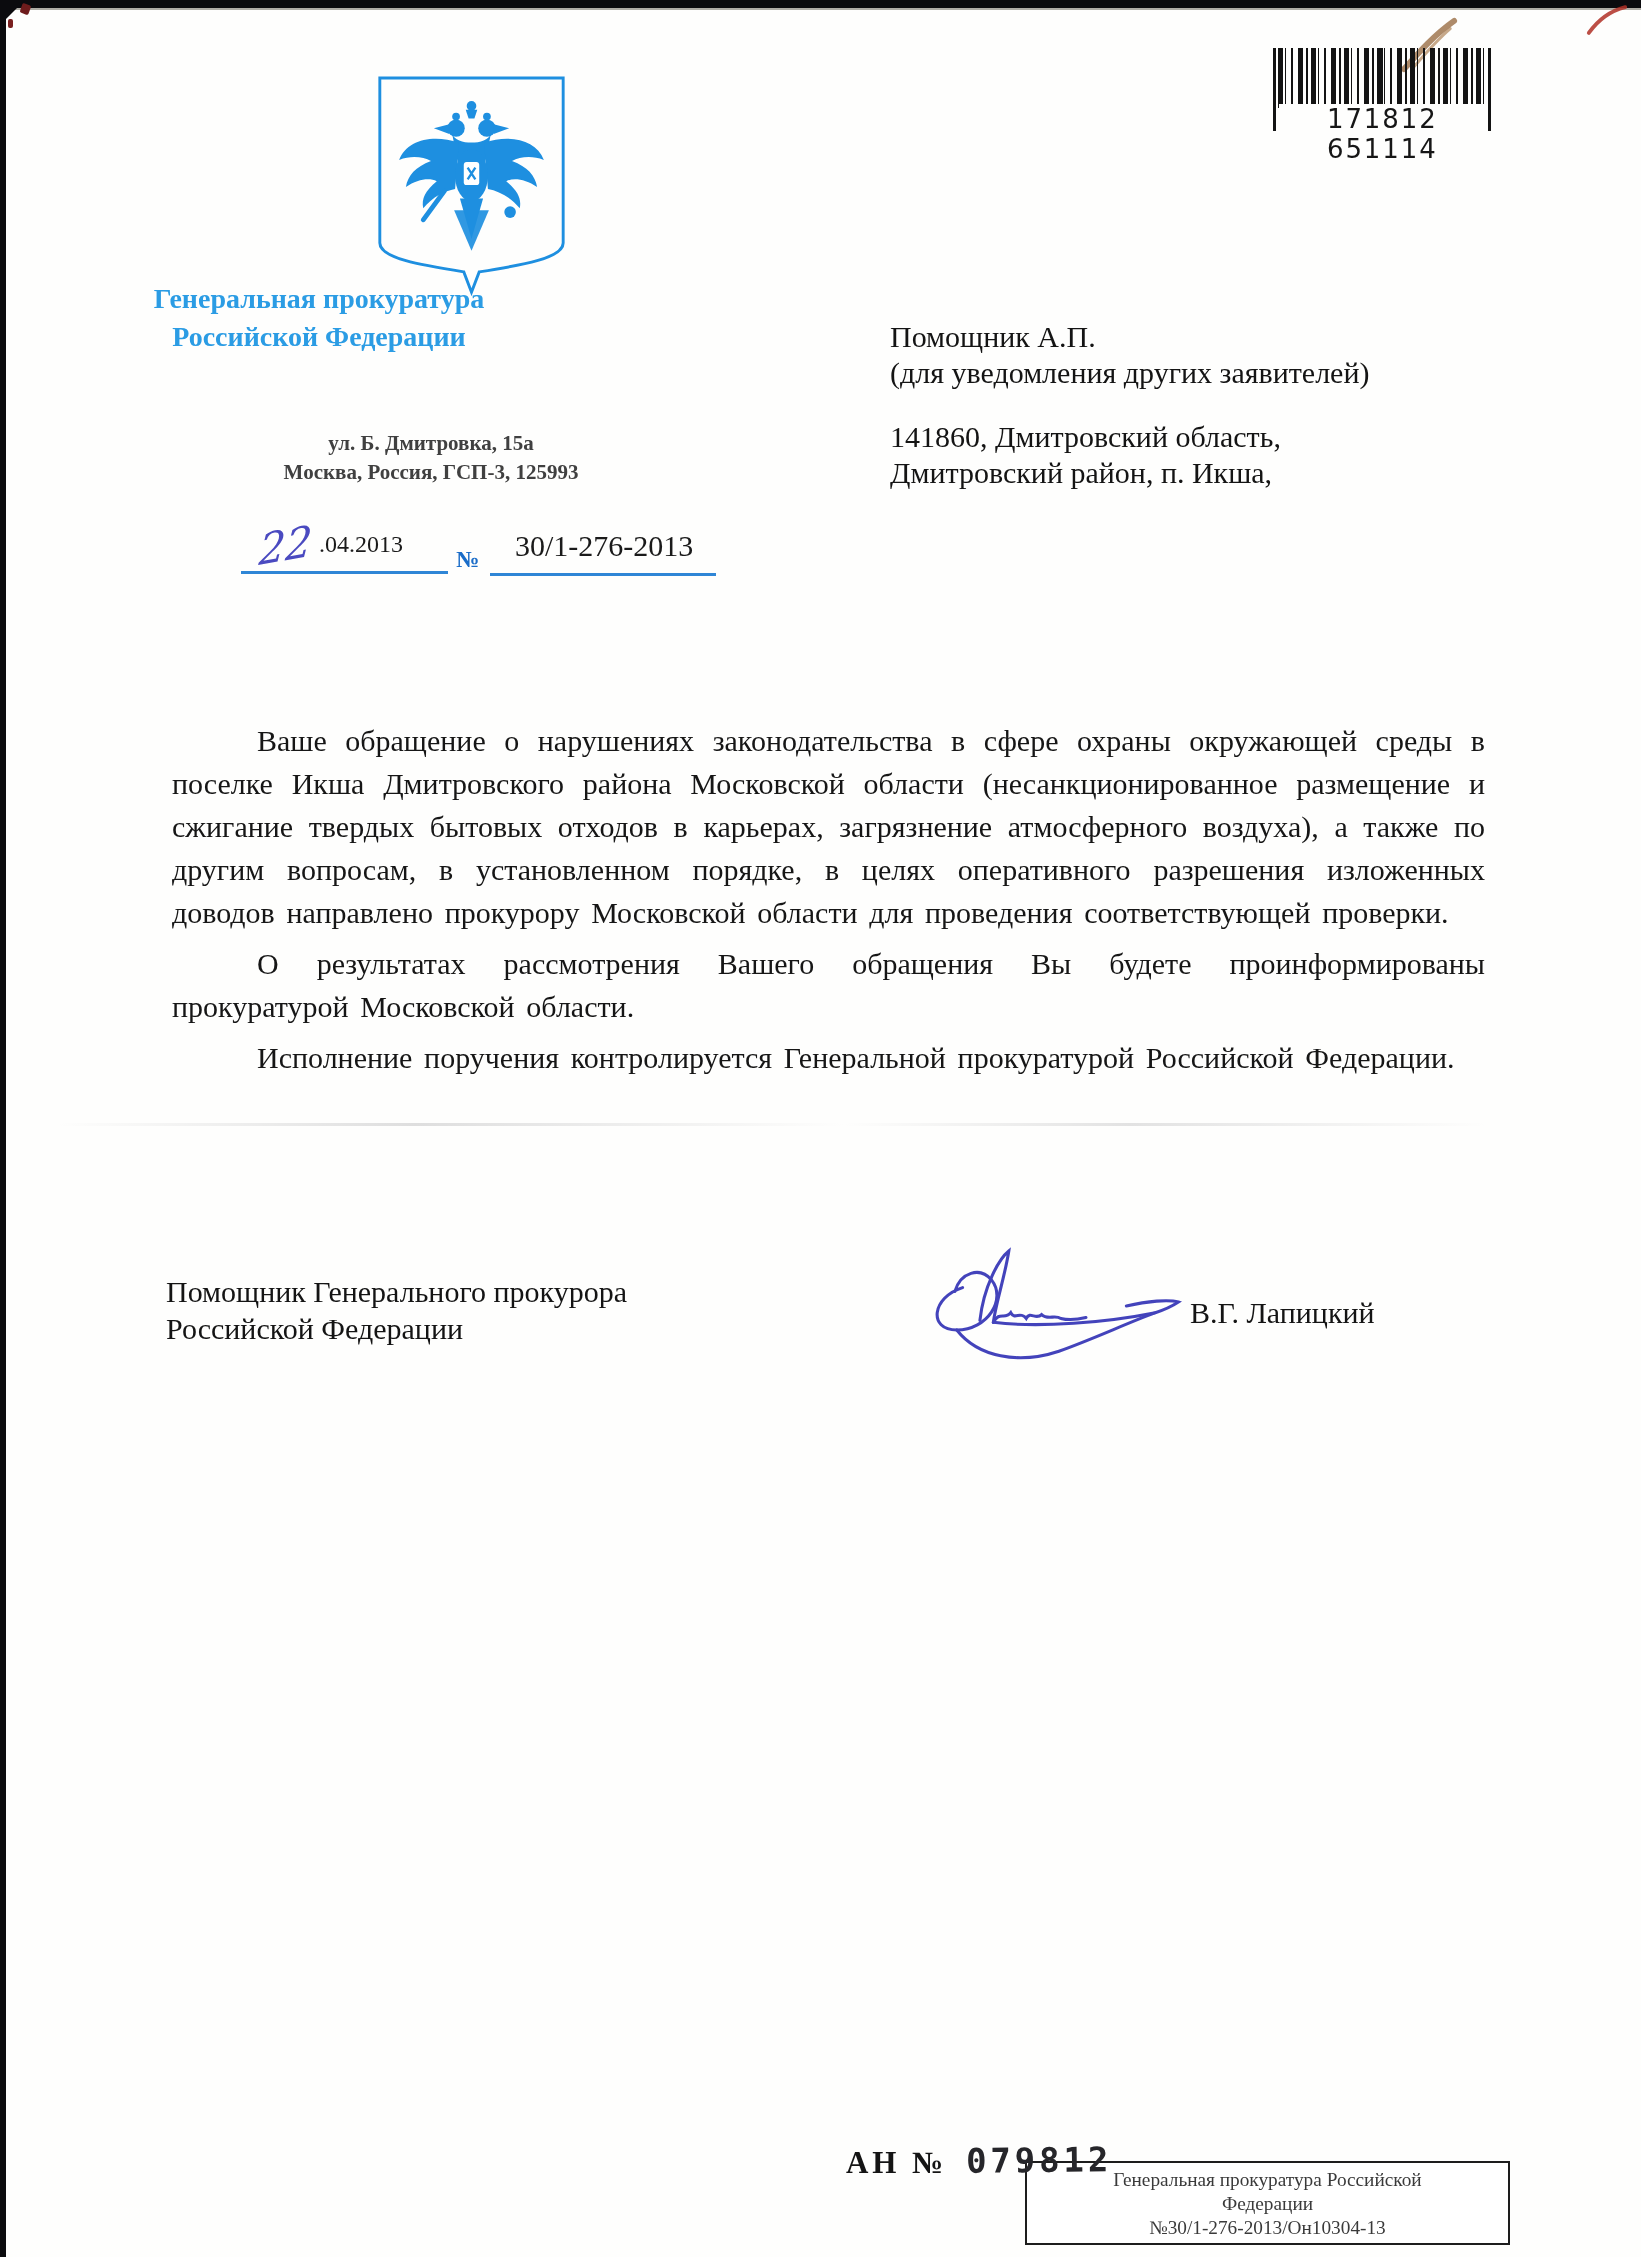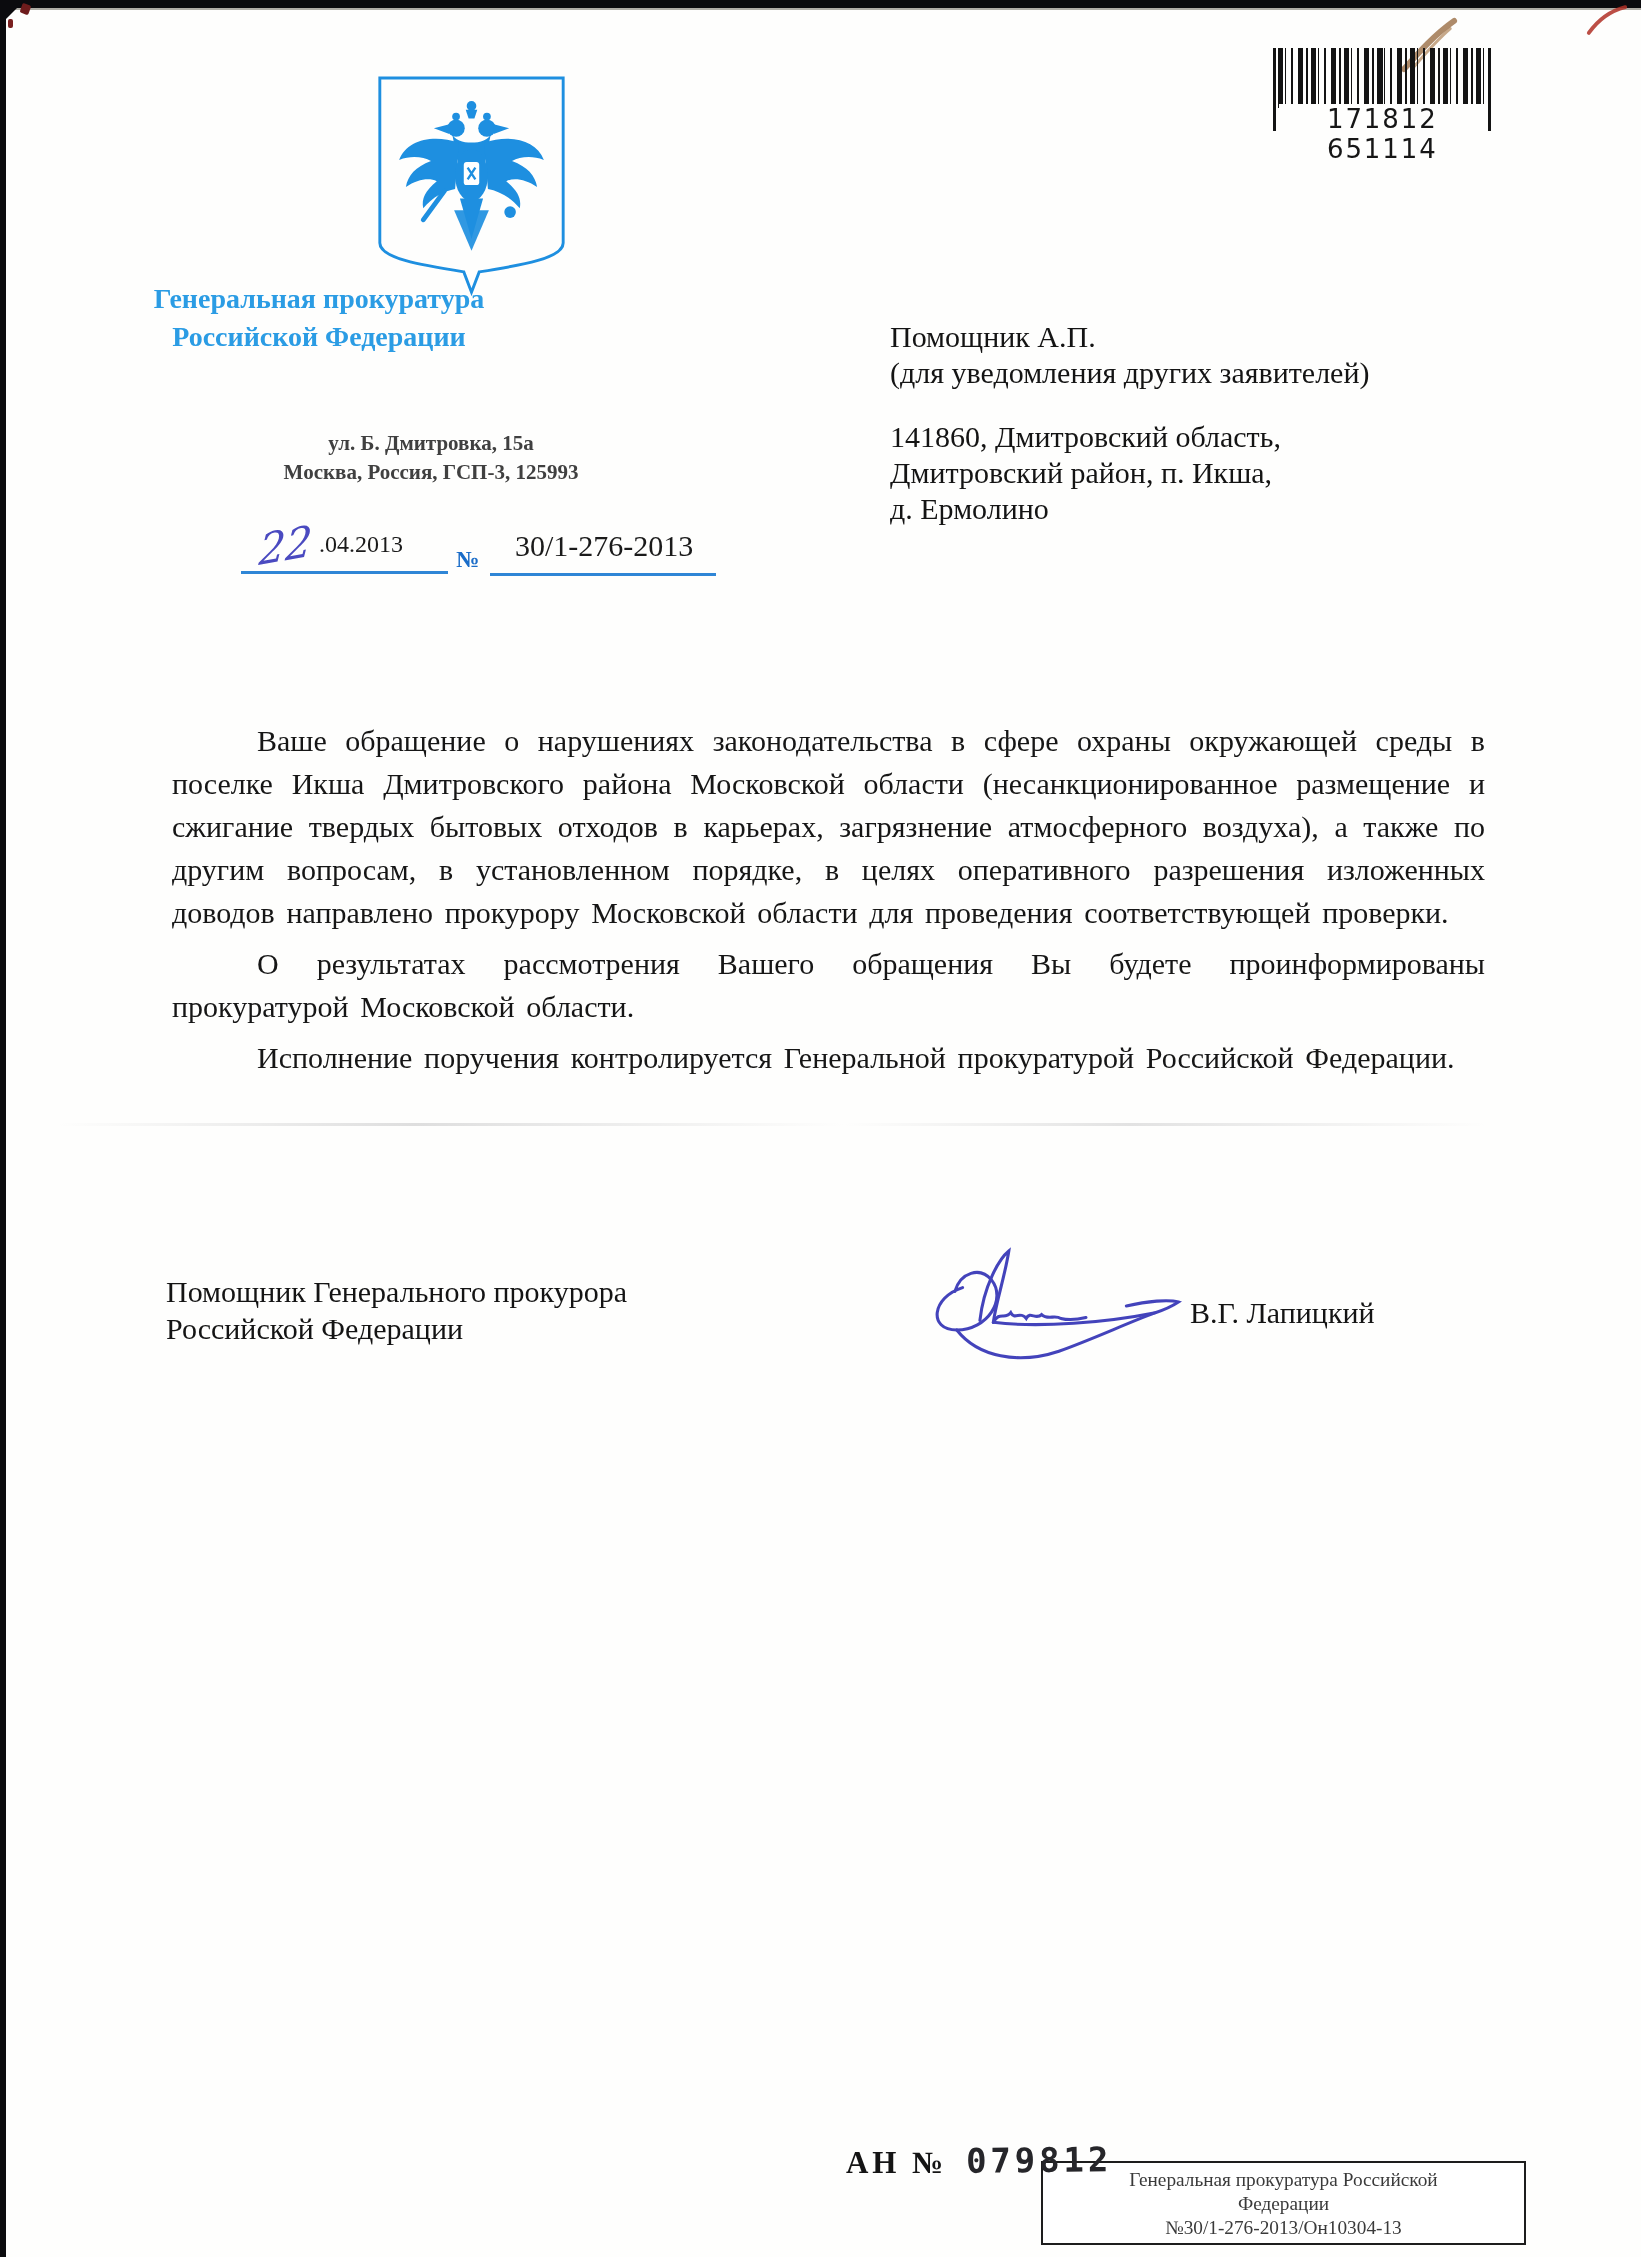--- a/index.html
+++ b/index.html
@@ -72,21 +72,21 @@
   .sig-name { position:absolute; left:1190px; top:1296px; font-size:30px; color:#141414; }
 
   
   .series-label { position:absolute; left:846px; top:2145px; font-size:31px; font-weight:bold;
     letter-spacing:3.9px; color:#141414; }
   .series-number { position:absolute; left:966px; top:2140px; font-family:"DejaVu Sans Mono", monospace;
     font-weight:bold; font-size:34px; letter-spacing:3.9px; color:#26262a;
     transform:rotate(-0.6deg); z-index:3; }
   .stamp-box { position:absolute; left:1025px; top:2161px; width:481px; height:75px;
     border:2.9px solid #1d1d1d; background:rgba(255,255,255,.92); z-index:2;
-    text-align:center; font-size:19.3px; line-height:24px; color:#3a3a3a; padding-top:4.8px;margin-left:16px; }
+    text-align:center; font-size:19.3px; line-height:24px; color:#3a3a3a; padding-top:4.8px; }
 </style>
 </head>
 <body>
 
 <div class="page">
 
   <div class="edge-top"></div>
   <div class="edge-top-line"></div>
   <div class="edge-left"></div>
   <div class="corner-wedge"></div>
@@ -154,21 +154,20 @@
   <div class="rule-1"></div>
   <div class="num-sign">№</div>
   <div class="rule-2"></div>
 
   <div class="recipient">
     <div>Помощник А.П.</div>
     <div>(для уведомления других заявителей)</div>
     <div class="gap"></div>
     <div>141860, Дмитровский область,</div>
     <div>Дмитровский район, п. Икша,</div>
-    <div>д. Ермолино</div>
   </div>
 
   <div class="body-text">
     <p>Ваше обращение о нарушениях законодательства в сфере охраны окружающей среды в поселке Икша Дмитровского района Московской области (несанкционированное размещение и сжигание твердых бытовых отходов в карьерах, загрязнение атмосферного воздуха), а также по другим вопросам, в установленном порядке, в целях оперативного разрешения изложенных доводов  направлено прокурору Московской области для проведения соответствующей проверки.</p>
     <p>О результатах рассмотрения Вашего обращения Вы будете проинформированы прокуратурой Московской области.</p>
     <p>Исполнение поручения контролируется Генеральной прокуратурой Российской Федерации.</p>
   </div>
 
   <div class="sig-title">
     <div>Помощник Генерального прокурора</div>

